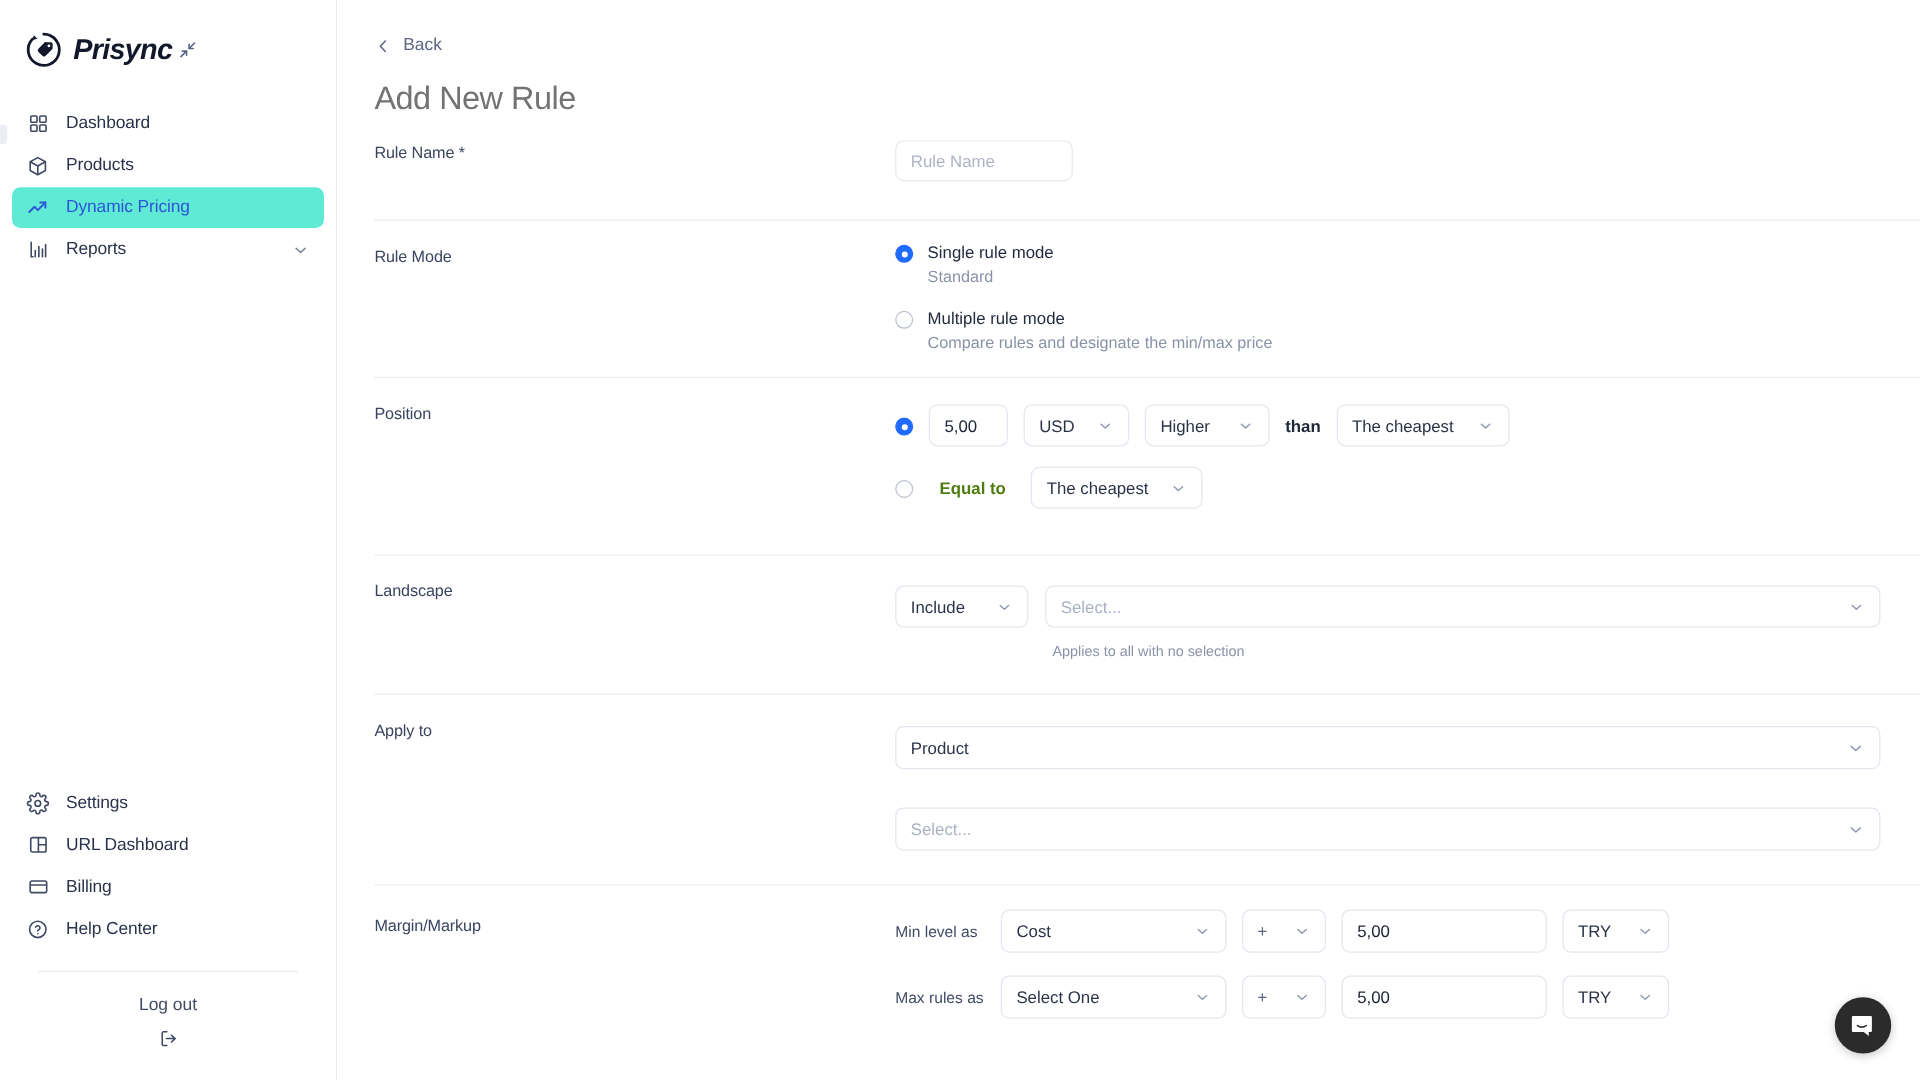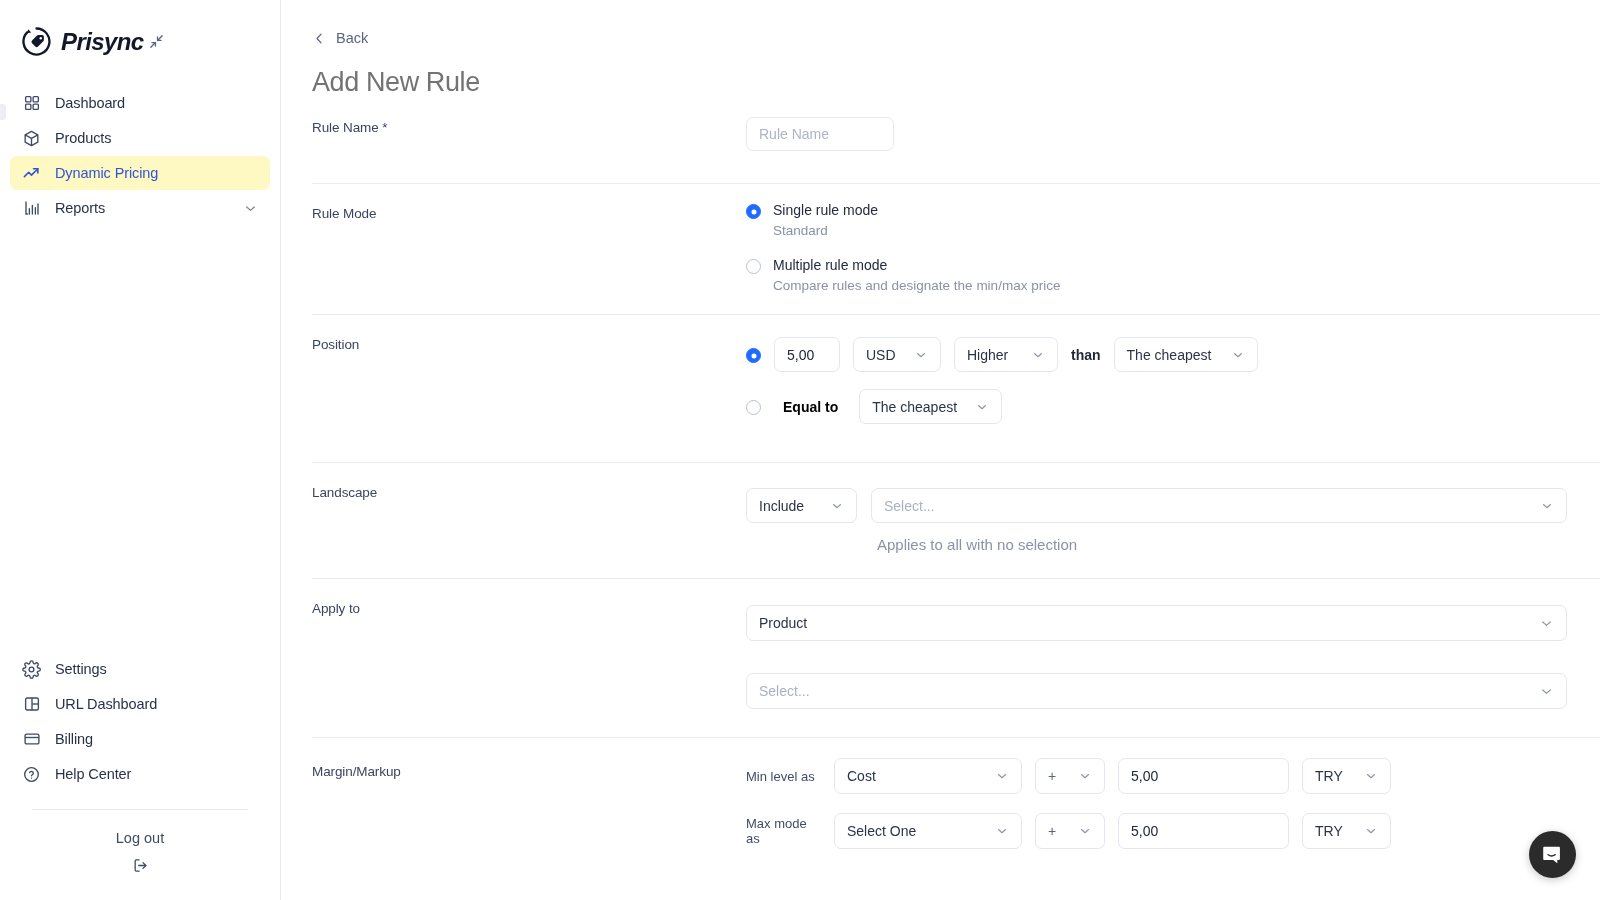--- a/index.html
+++ b/index.html
@@ -40,21 +40,21 @@
     border-radius: 7px; cursor: pointer; position: relative;
   }
   .nav-item .nav-icon {
     width: 19px; height: 19px; flex: 0 0 19px;
     display: flex; align-items: center; justify-content: center;
     color: #3f4a63;
   }
   .nav-item .nav-label {
     font-size: 14.5px; color: #29324a; letter-spacing: -0.1px;
   }
-  .nav-item.active { background: #fef9c3; }
+  .nav-item.active { background: #5eead4; }
   .nav-item.active .nav-icon { color: #2f54d6; }
   .nav-item.active .nav-label { color: #2f54d6; }
   .nav-chevron {
     margin-left: auto; color: #7b8499; display: flex; align-items: center;
   }
   .edge-tab {
     position: absolute; left: 0; top: 104px;
     width: 6px; height: 16px; background: #eceef3; border-radius: 0 3px 3px 0;
   }
 
@@ -133,37 +133,37 @@
   .radio-sub { font-size: 13.5px; color: #8a92a8; margin-top: 5px; line-height: 16px; }
 
   .mode-group { padding-top: 8px; }
   .mode-block { margin-bottom: 18px; }
   .mode-block:last-child { margin-bottom: 0; }
 
   
   .pos-row { display: flex; align-items: center; gap: 13px; }
   .pos-row + .pos-row { margin-top: 17px; }
   .than-text { font-size: 14px; color: #1f2738; font-weight: bold; }
-  .equal-text { font-size: 14px; color: #000000; font-weight: bold; }
+  .equal-text { font-size: 14px; color: #4d7c0f; font-weight: bold; }
 
   .w-price { width: 66px; }
   .w-cur { width: 88px; }
   .w-comp { width: 104px; }
   .w-target { width: 144px; }
   .w-target2 { width: 143px; }
   .w-include { width: 111px; }
   .w-landscape-select { flex: 1; }
   .w-full { width: 100%; }
   .w-level { width: 188px; }
   .w-op { width: 70px; }
   .w-amt { width: 171px; }
   .w-try { width: 89px; }
 
   .helper {
-    font-size: 15px; color: #8a92a8; margin-top: 13px; padding-left: 131px;
+    font-size: 12px; color: #8a92a8; margin-top: 13px; padding-left: 131px;
   }
   .stack-gap { margin-top: 32px; }
   .mm-row { display: flex; align-items: center; gap: 13px; }
   .mm-row + .mm-row { margin-top: 19px; }
   .mm-label {
     font-size: 13px; color: #434c66; width: 75px; flex: 0 0 75px; text-align: left;
   }
 
   
   .chat-bubble {
@@ -488,21 +488,21 @@
               <span>TRY</span>
               <span class="chev">
                 <svg viewBox="0 0 24 24" width="14" height="14" fill="none" stroke="currentColor" stroke-width="2" stroke-linecap="round" stroke-linejoin="round">
                     <polyline points="6,9.5 12,15 18,9.5"></polyline>
                   </svg>
               </span>
             </div>
           </div>
 
           <div class="mm-row">
-            <span class="mm-label">Max mode as</span>
+            <span class="mm-label">Max rules as</span>
             <div class="ctl select w-level" style="height:36px;">
               <span>Select One</span>
               <span class="chev">
                 <svg viewBox="0 0 24 24" width="14" height="14" fill="none" stroke="currentColor" stroke-width="2" stroke-linecap="round" stroke-linejoin="round">
                     <polyline points="6,9.5 12,15 18,9.5"></polyline>
                   </svg>
               </span>
             </div>
             <div class="ctl select w-op" style="height:36px;color:#5b6480;">
               <span>+</span>

